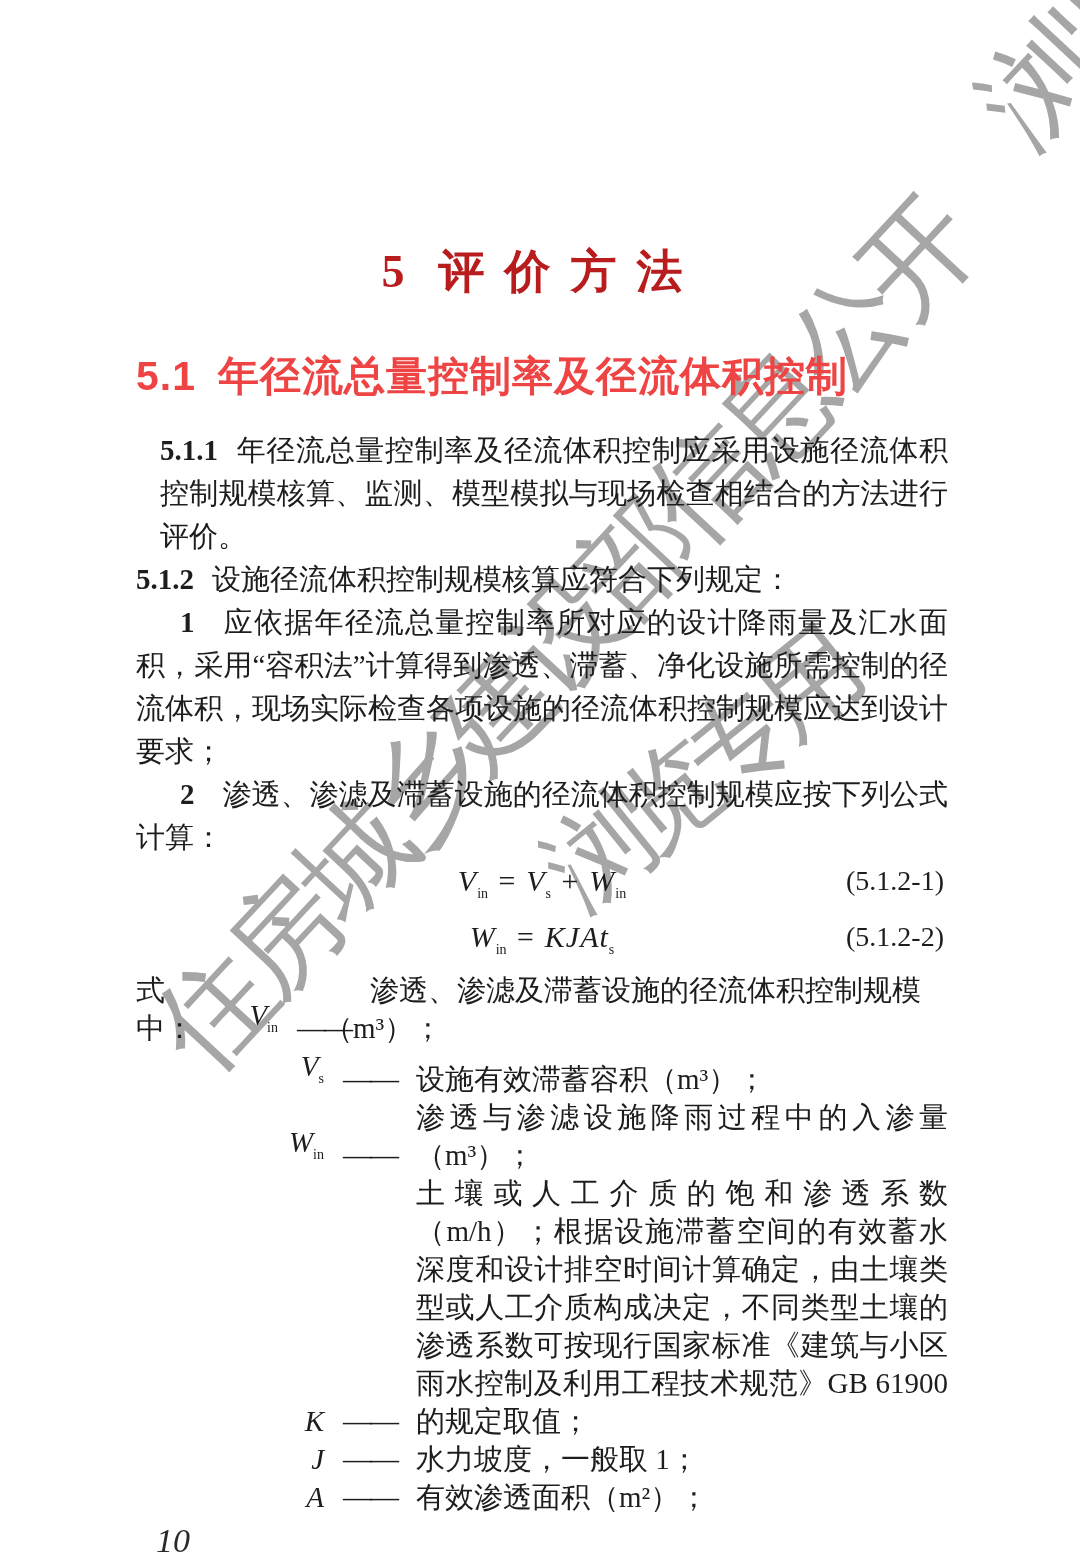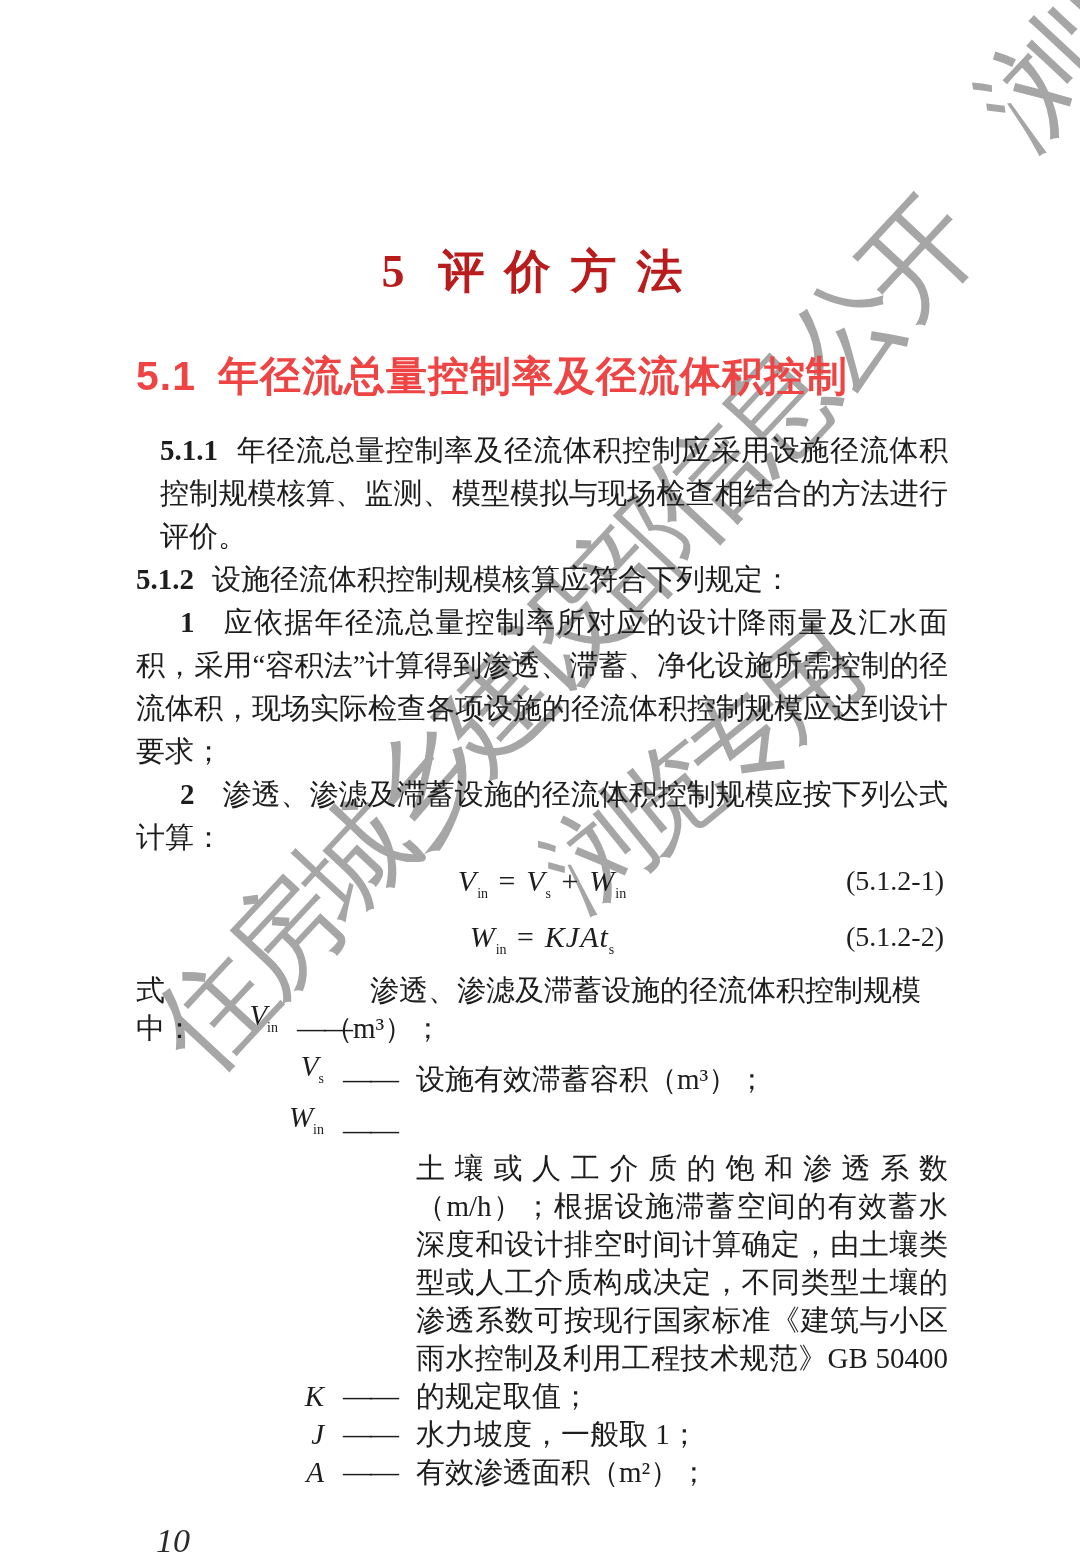--- a/index.html
+++ b/index.html
@@ -112,28 +112,29 @@
         <span class="term">V<sub>s</sub></span>
         <span class="dash">——</span>
         <span class="def">设施有效滞蓄容积（m³）；</span>
       </div>
 
       <div class="def-row">
         <span class="wm-prefix"></span>
         <span class="term" style="flex:0 0 8px"></span>
         <span class="term">W<sub>in</sub></span>
         <span class="dash">——</span>
+        <span class="def">渗透与渗滤设施降雨过程中的入渗量（m³）；</span>
       </div>
 
       <div class="def-row">
         <span class="wm-prefix"></span>
         <span class="term" style="flex:0 0 8px"></span>
         <span class="term">K</span>
         <span class="dash">——</span>
-        <span class="def">土壤或人工介质的饱和渗透系数（m/h）；根据设施滞蓄空间的有效蓄水深度和设计排空时间计算确定，由土壤类型或人工介质构成决定，不同类型土壤的渗透系数可按现行国家标准《建筑与小区雨水控制及利用工程技术规范》GB 50400 的规定取值；</span>
+        <span class="def">土壤或人工介质的饱和渗透系数（m/h）；根据设施滞蓄空间的有效蓄水深度和设计排空时间计算确定，由土壤类型或人工介质构成决定，不同类型土壤的渗透系数可按现行国家标准《建筑与小区雨水控制及利用工程技术规范》GB 61900 的规定取值；</span>
       </div>
 
       <div class="def-row">
         <span class="wm-prefix"></span>
         <span class="term" style="flex:0 0 8px"></span>
         <span class="term">J</span>
         <span class="dash">——</span>
         <span class="def">水力坡度，一般取 1；</span>
       </div>
 

